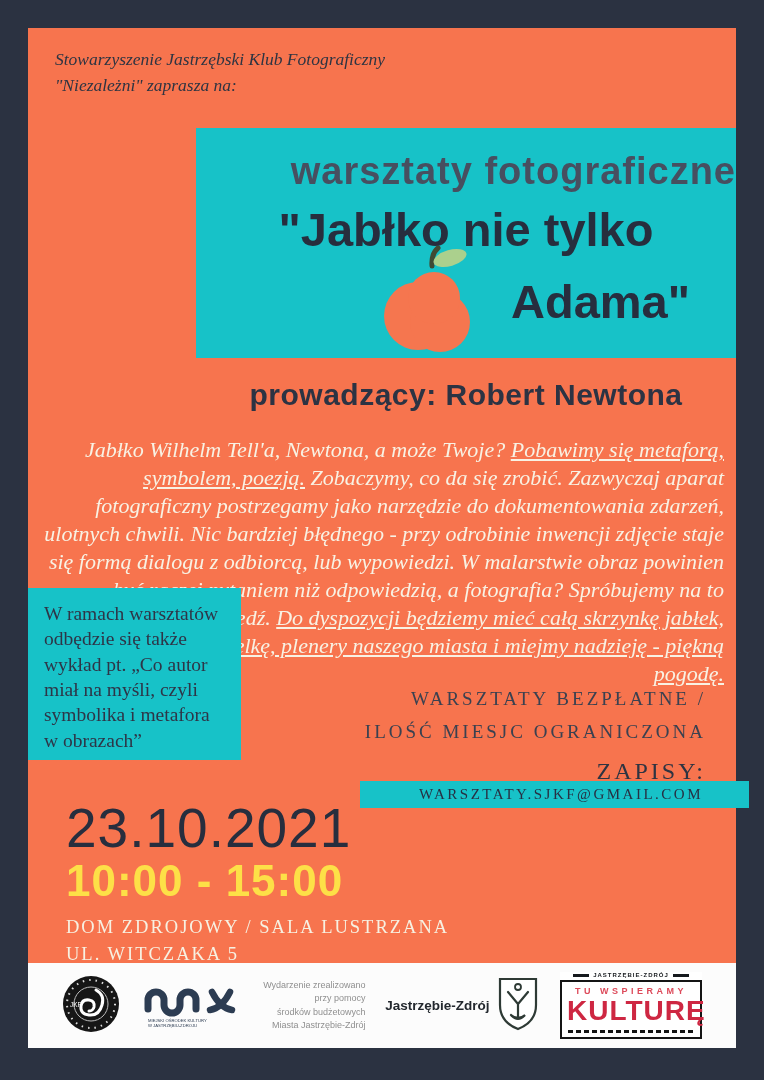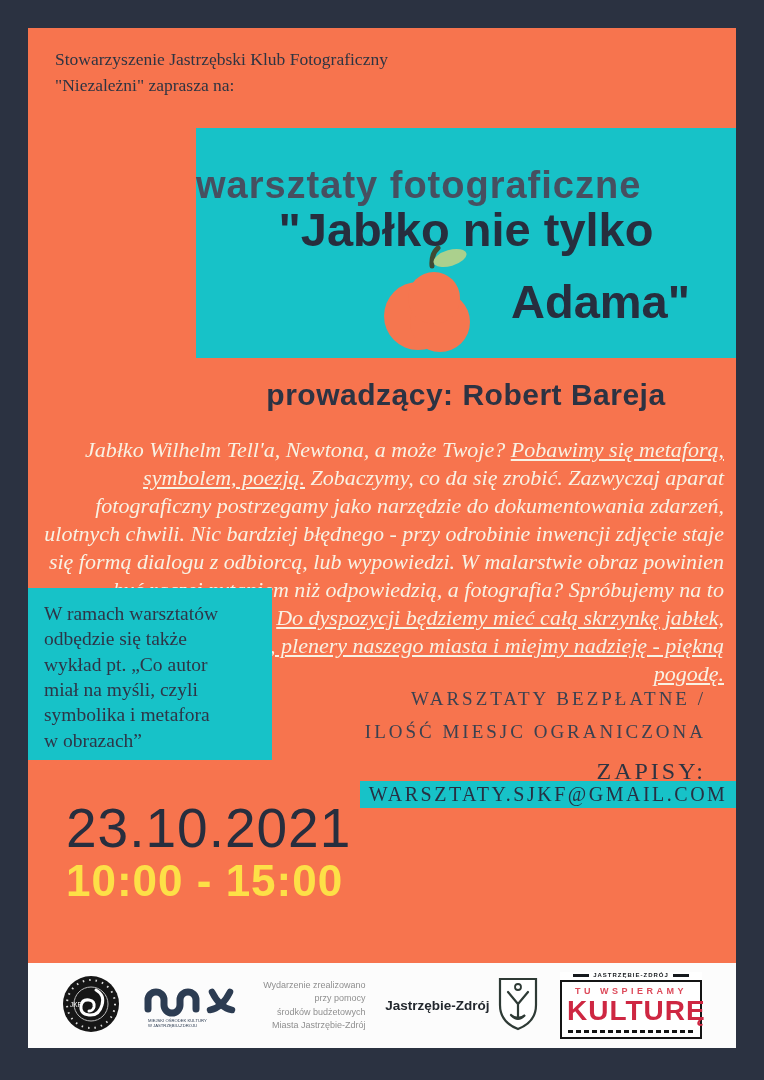--- a/index.html
+++ b/index.html
@@ -2,52 +2,52 @@
 <html><head>
 <meta charset="utf-8">
 <style>
   html,body{margin:0;padding:0;background:#2b3241;}
   .poster{position:relative;width:764px;height:1080px;background:#2b3241;overflow:hidden;
           font-family:"Liberation Serif",serif;}
   .orange-bg{position:absolute;left:28px;top:28px;width:708px;height:935px;background:#f7744e;}
   .abs{position:absolute;}
 
   .intro{left:55px;top:46px;width:560px;font-size:17.5px;line-height:1.5;color:#2e3442;
-         white-space:pre-line;}
+         white-space:pre-line;font-style:italic;}
 
   .title-box{left:196px;top:128px;width:540px;height:230px;background:#17c2c8;}
-  .subtitle{position:absolute;top:36px;left:0;width:100%;text-align:left;
+  .subtitle{position:absolute;top:22px;left:0;width:100%;text-align:right;
             font-family:"Liberation Sans",sans-serif;font-weight:800;font-size:38px;
             color:#474f60;letter-spacing:1px;}
   .title-l1{position:absolute;top:74px;left:0;width:100%;text-align:center;
             font-family:"Liberation Sans",sans-serif;font-weight:800;font-size:47px;
             color:#272e3e;z-index:2;}
   .title-l2{position:absolute;top:146px;right:46px;text-align:right;
             font-family:"Liberation Sans",sans-serif;font-weight:800;font-size:47px;
             color:#272e3e;z-index:2;}
   .apple{position:absolute;left:186px;top:108px;z-index:1;}
 
   .presenter{left:196px;top:378px;width:540px;text-align:center;
              font-family:"Liberation Sans",sans-serif;font-weight:800;font-size:30px;
              color:#2c3343;letter-spacing:.5px;}
 
   .desc{left:44px;top:436px;width:680px;margin:0;text-align:right;font-style:italic;
         font-size:22px;line-height:1.27;color:#f8f2e4;}
   .desc .u{text-decoration:underline;text-underline-offset:2px;}
 
-  .lecture-box{left:28px;top:588px;width:244px;height:172px;background:#17c2c8;}
+  .lecture-box{left:28px;top:588px;width:213px;height:172px;background:#17c2c8;}
   .lecture-text{position:absolute;left:16px;top:13px;width:195px;font-size:19.5px;
                 line-height:1.3;color:#2e3547;white-space:pre-line;}
 
   .free-note{right:58px;top:682px;text-align:right;font-size:19px;letter-spacing:3px;
              color:#3a4150;line-height:1.75;white-space:pre-line;}
   .zapisy{right:58px;top:758px;text-align:right;font-size:24px;letter-spacing:3px;color:#2e3442;}
   .email-strip{left:360px;top:781px;width:376px;height:27px;background:#17c2c8;
-               text-align:center;line-height:27px;font-size:20px;letter-spacing:2.5px;
-               color:#273043;}
+               text-align:center;line-height:27px;font-size:15px;letter-spacing:2.5px;
+               color:#273043;padding-left:13px;}
 
   .date{left:66px;top:796px;font-family:"Liberation Sans",sans-serif;font-weight:400;
         font-size:55px;color:#272e3e;letter-spacing:1px;}
   .time{left:66px;top:856px;font-family:"Liberation Sans",sans-serif;font-weight:800;
         font-size:44px;color:#fde047;letter-spacing:1px;}
   .venue{left:66px;top:914px;font-size:18.5px;letter-spacing:2px;color:#f7f1e2;
          line-height:1.45;white-space:pre-line;}
 
   .footer{left:28px;top:963px;width:708px;height:85px;background:#fcfcfc;display:flex;
           align-items:center;justify-content:space-between;padding:0 34px;box-sizing:border-box;}
@@ -87,40 +87,42 @@
       <svg width="100" height="125" viewBox="0 0 100 125">
         <path d="M50 30 q-1 -12 6 -18" stroke="#3f4a34" stroke-width="5" fill="none" stroke-linecap="round"></path>
         <ellipse cx="68" cy="22" rx="17" ry="8" fill="#abd08d" transform="rotate(-16 68 22)"></ellipse>
         <circle cx="36" cy="80" r="34" fill="#f5764f"></circle>
         <circle cx="58" cy="86" r="30" fill="#f5764f"></circle>
         <circle cx="52" cy="62" r="26" fill="#f5764f"></circle>
       </svg>
     </span>
   </div>
 
-  <div class="abs presenter">prowadzący: Robert Bareja</div>
+  <div class="abs presenter">prowadzący: Robert Newtona</div>
 
   <p class="abs desc"><span>Jabłko Wilhelm Tell'a, Newtona, a może Twoje? </span><span class="u">Pobawimy się metaforą, symbolem, poezją.</span><span> Zobaczymy, co da się zrobić. Zazwyczaj aparat fotograficzny postrzegamy jako narzędzie do dokumentowania zdarzeń, ulotnych chwili. Nic bardziej błędnego - przy odrobinie inwencji zdjęcie staje się formą dialogu z odbiorcą, lub wypowiedzi. W malarstwie obraz powinien być raczej pytaniem niż odpowiedzią, a fotografia? Spróbujemy na to znaleźć odpowiedź. </span><span class="u">Do dyspozycji będziemy mieć całą skrzynkę jabłek, modela i modelkę, plenery naszego miasta i miejmy nadzieję - piękną pogodę.</span></p>
 
   <div class="abs lecture-box">
     <div class="lecture-text">W ramach warsztatów
 odbędzie się także
 wykład pt. „Co autor
 miał na myśli, czyli
 symbolika i metafora
 w obrazach”</div>
   </div>
 
   <div class="abs free-note">WARSZTATY BEZPŁATNE /
 ILOŚĆ MIESJC OGRANICZONA</div>
   <div class="abs zapisy">ZAPISY:</div>
   <div class="abs email-strip">WARSZTATY.SJKF@GMAIL.COM</div>
 
   <div class="abs date">23.10.2021</div>
   <div class="abs time">10:00 - 15:00</div>
+  <div class="abs venue">DOM ZDROJOWY / SALA LUSTRZANA
+UL. WITCZAKA 5</div>
 
   <div class="abs footer">
 
     <span>
       <svg width="58" height="58" viewBox="0 0 58 58">
         <circle cx="29" cy="29" r="28" fill="#161616"></circle>
         <circle cx="29" cy="29" r="24" fill="none" stroke="#dcdcdc" stroke-width="2" stroke-dasharray="1.5 5"></circle>
         <circle cx="29" cy="29" r="17" fill="none" stroke="#bdbdbd" stroke-width="1"></circle>
         <path d="M34 15 q9 5 6 15 q-3 11 -13 10 q-9 -1 -8 -9 q1 -7 8 -6 q6 1 5 7 q-1 4 -5 4" stroke="#ffffff" fill="none" stroke-width="3" stroke-linecap="round"></path>
         <text x="8" y="32" font-family="Liberation Sans" font-size="6.5" fill="#ffffff">JKF</text>

